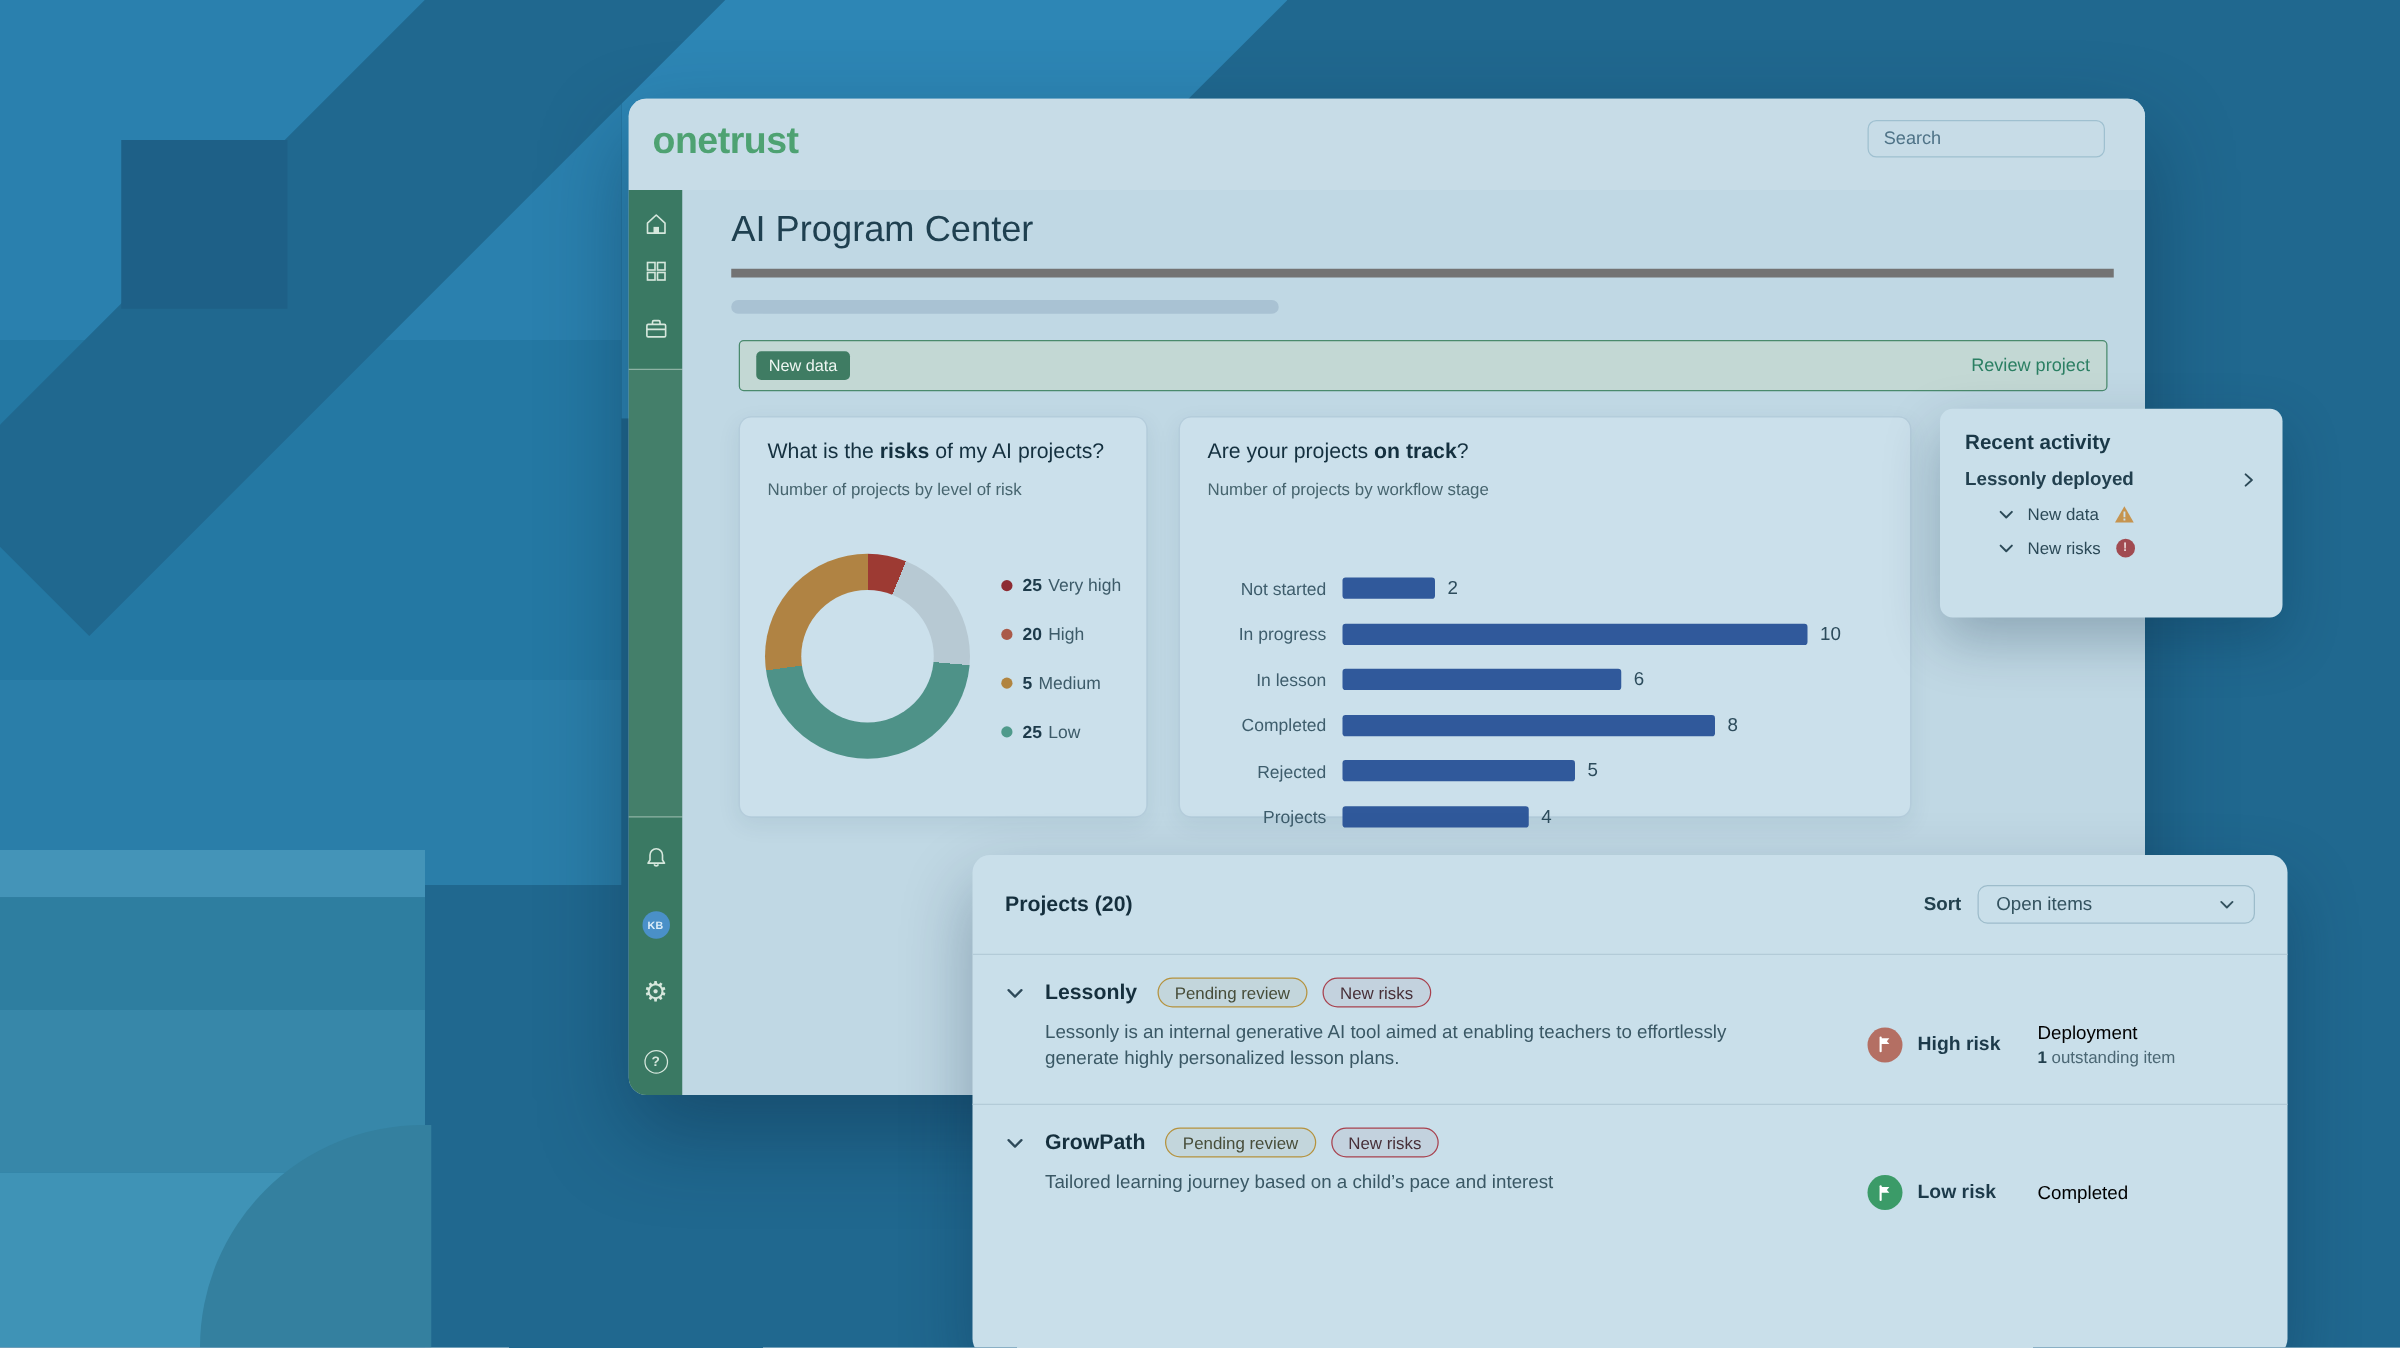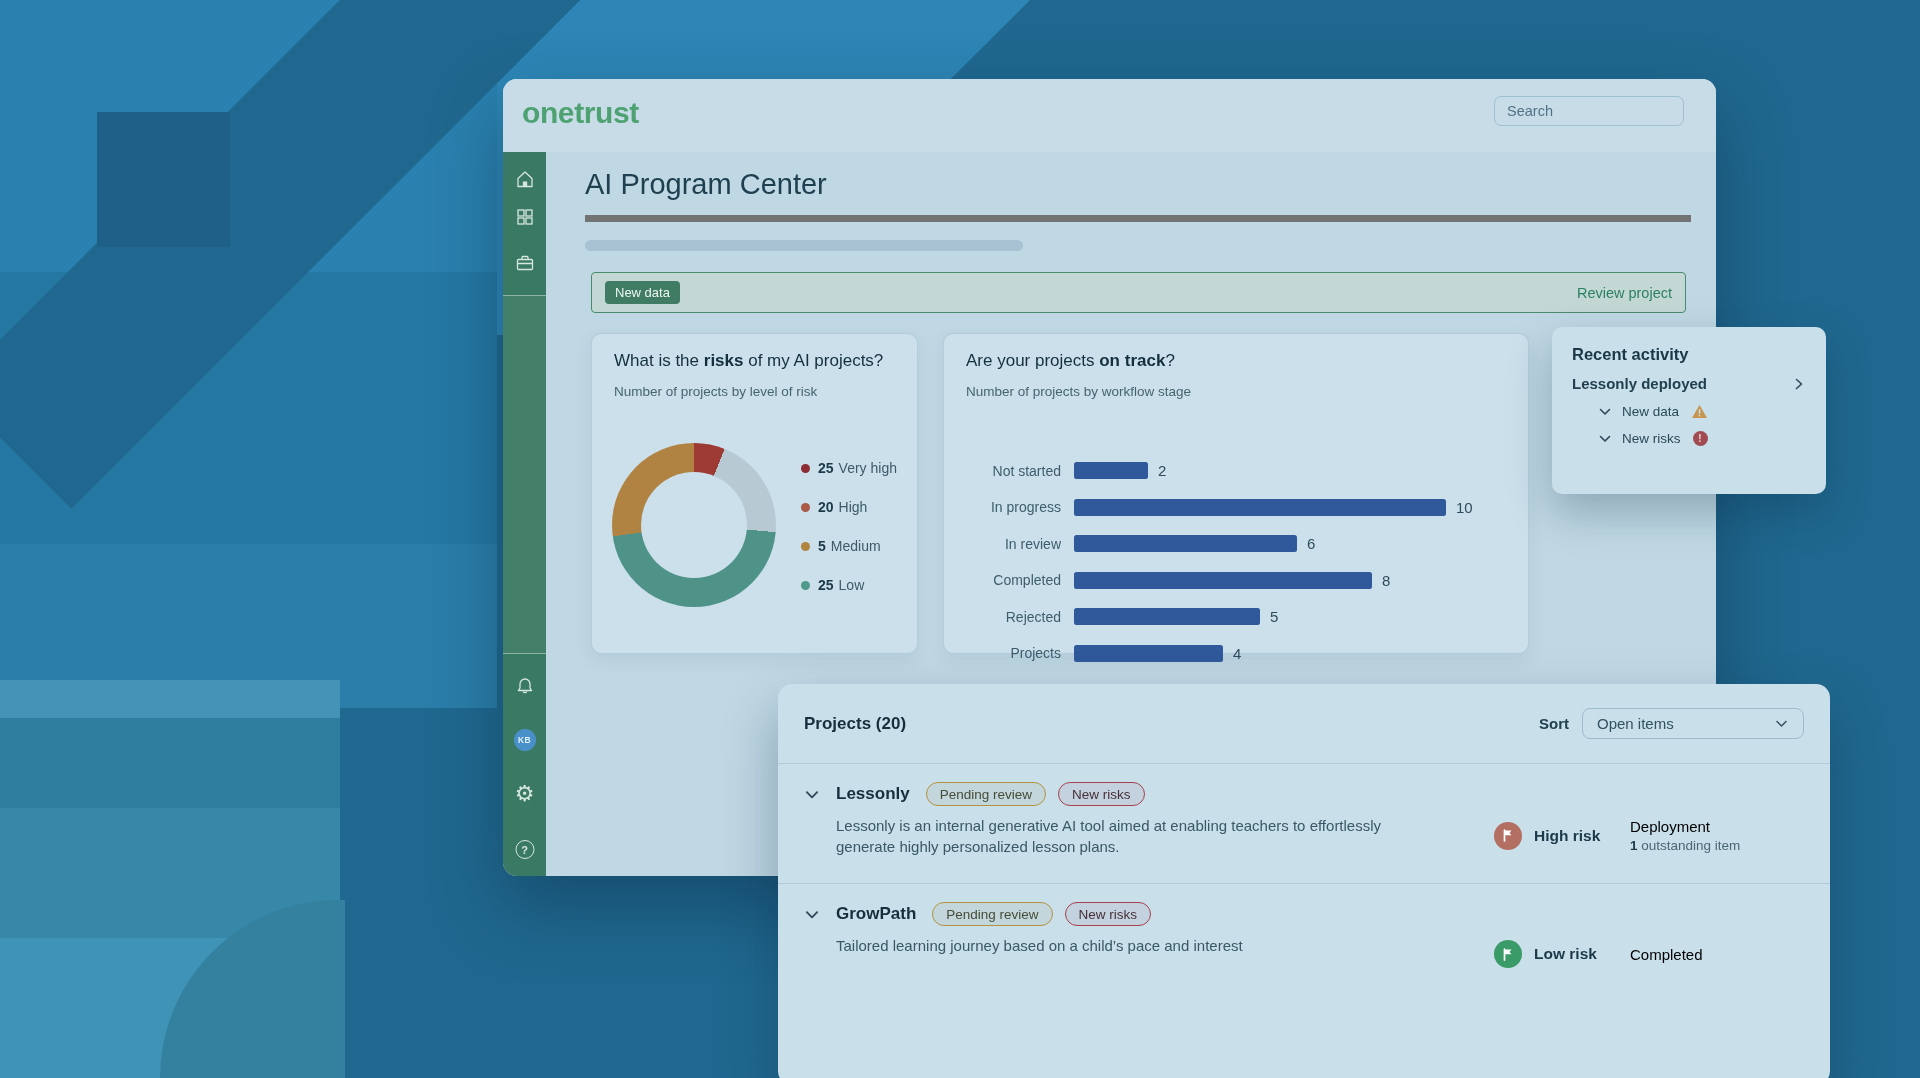--- a/index.html
+++ b/index.html
@@ -235,21 +235,21 @@
                 <div class="tlabel">Not started</div>
                 <div class="tbar" style="width: 74px; background: rgb(48, 89, 155);"></div>
                 <div class="tval">2</div>
               </div>
               <div class="trow">
                 <div class="tlabel">In progress</div>
                 <div class="tbar" style="width: 372px; background: rgb(48, 89, 155);"></div>
                 <div class="tval">10</div>
               </div>
               <div class="trow">
-                <div class="tlabel">In review</div>
+                <div class="tlabel">In lesson</div>
                 <div class="tbar" style="width: 223px; background: rgb(48, 89, 155);"></div>
                 <div class="tval">6</div>
               </div>
               <div class="trow">
                 <div class="tlabel">Completed</div>
                 <div class="tbar" style="width: 298px; background: rgb(48, 89, 155);"></div>
                 <div class="tval">8</div>
               </div>
               <div class="trow">
                 <div class="tlabel">Rejected</div>

